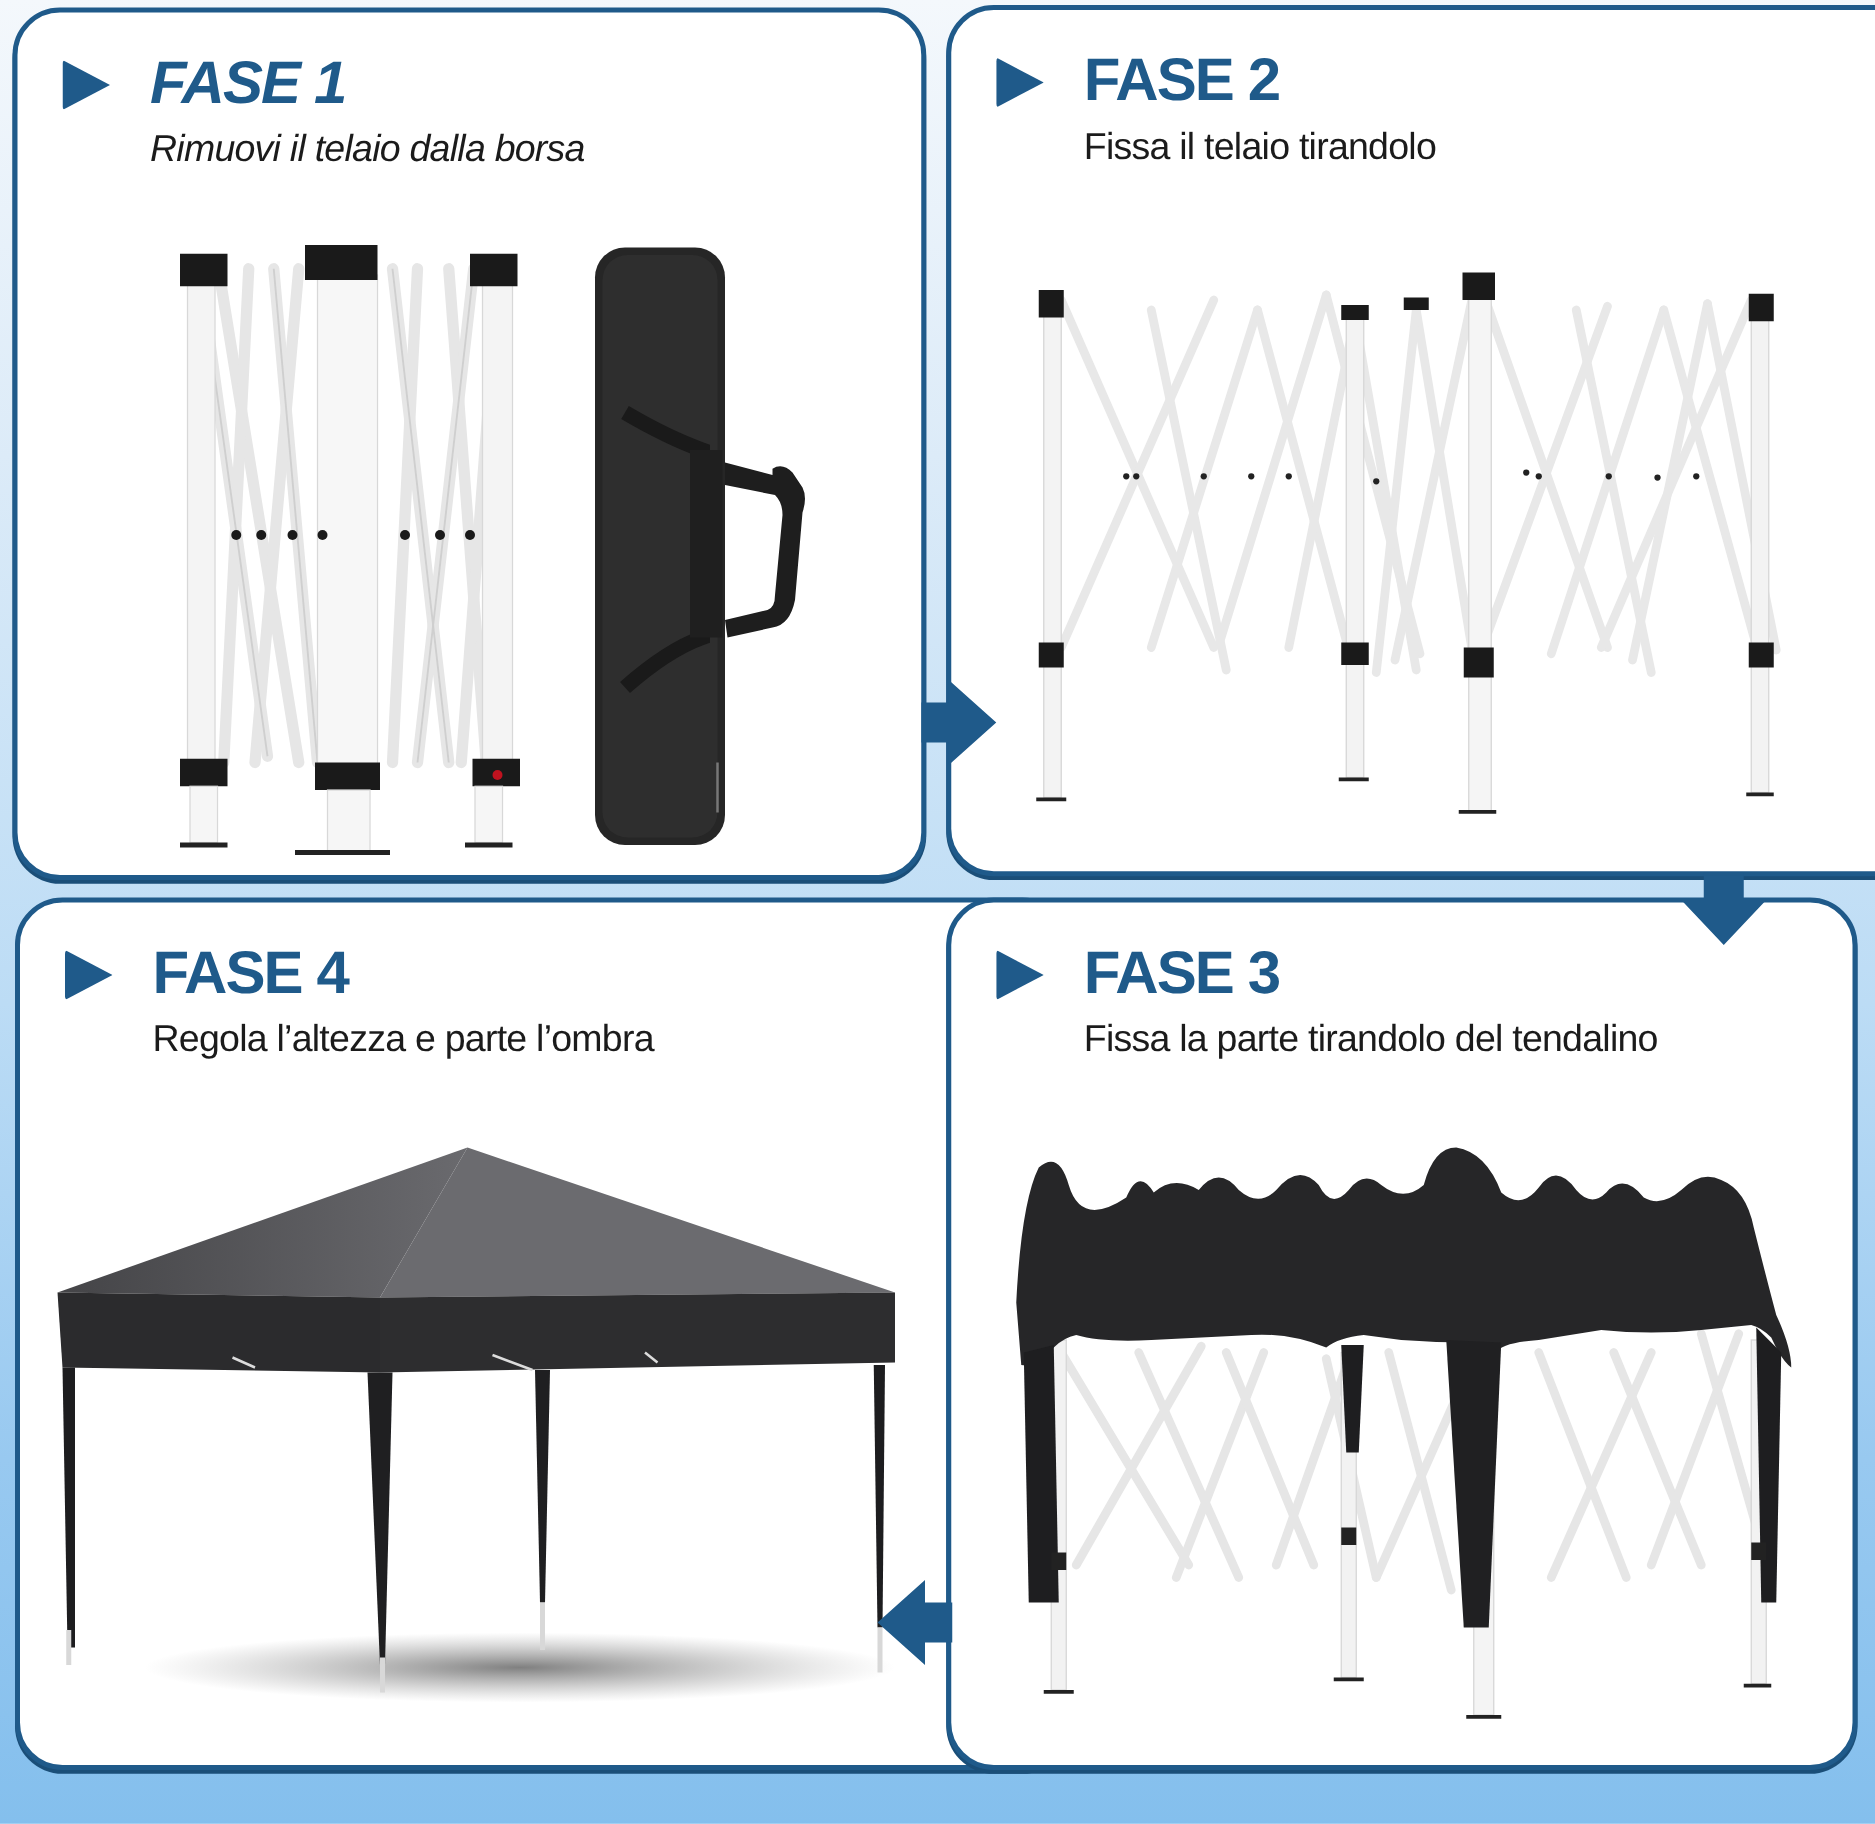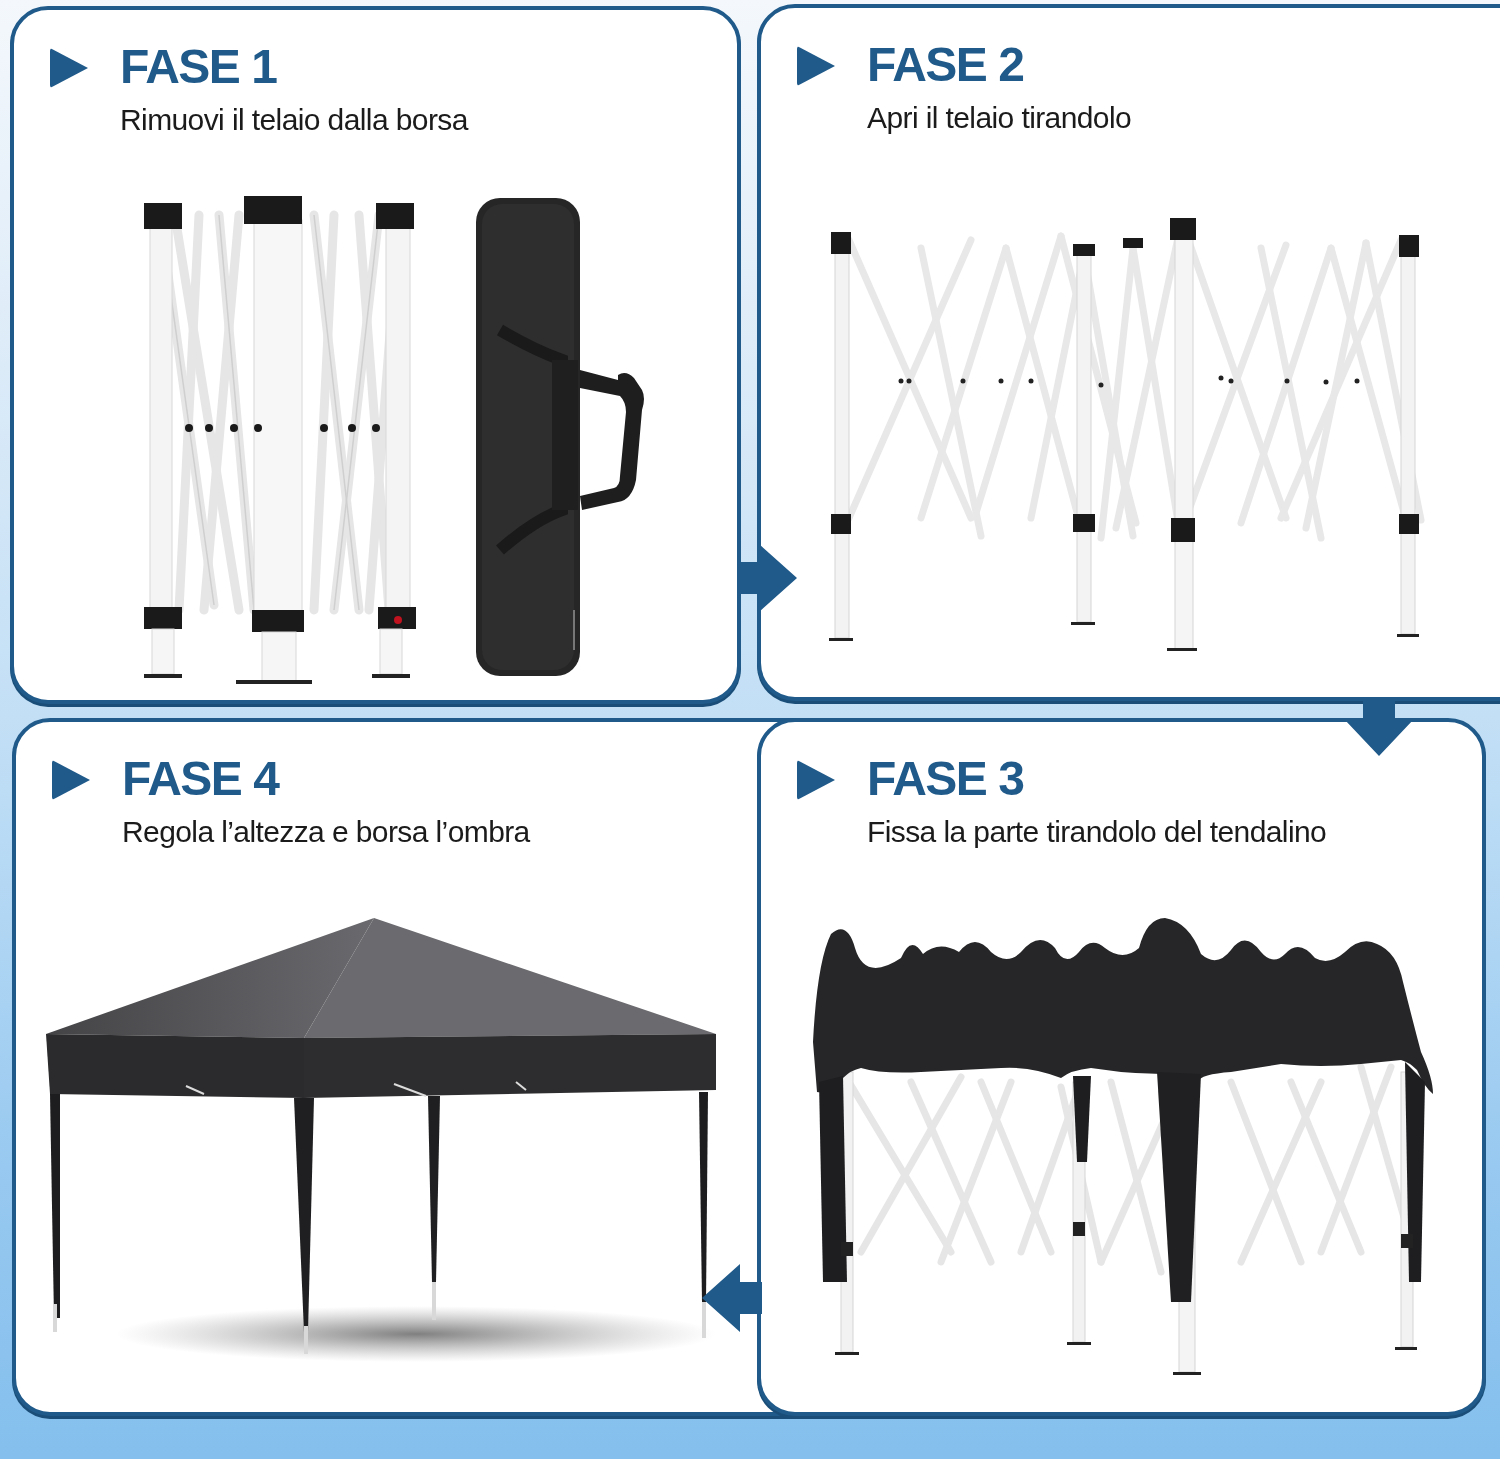--- a/index.html
+++ b/index.html
@@ -10,21 +10,21 @@
       background: linear-gradient(to bottom, #f4f8fc 0%, #dcebf8 25%, #bcdcf5 55%, #98c9f0 80%, #84bfed 100%);
     }
     .panel {
       position: absolute;
       background: #ffffff;
       border: 4px solid #1f5a8a;
       border-radius: 38px;
       box-shadow: 0 3px 0 #1a4e78;
       overflow: hidden;
     }
-    #p1 { left: 10px;  top: 6px;   width: 731px; height: 698px; }
+    #p1 { left: 10px;  top: 6px;   width: 731px; height: 698px; font-style: italic; }
     #p2 { left: 757px; top: 4px;   width: 873px; height: 697px; }
     #p4 { left: 12px;  top: 718px; width: 844px; height: 698px; }
     #p3 { left: 757px; top: 718px; width: 729px; height: 698px; }
 
     .step-head { position: absolute; left: 36px; top: 28px; }
     .play-icon {
       position: absolute; left: 0; top: 10px;
       width: 0; height: 0;
       border-top: 20px solid transparent;
       border-bottom: 20px solid transparent;
@@ -115,21 +115,21 @@
       <rect x="538" y="350" width="26" height="150" fill="#1f1f1f"></rect>
       <line x1="560" y1="600" x2="560" y2="640" stroke="#777" stroke-width="2"></line>
     </g>
   </svg>
 </div>
 
 <div class="panel" id="p2">
   <div class="step-head">
     <span class="play-icon"></span>
     <div class="step-title">FASE 2</div>
-    <div class="step-desc">Apri il telaio tirandolo</div>
+    <div class="step-desc">Fissa il telaio tirandolo</div>
   </div>
   <svg class="illus" width="729" height="697" viewBox="0 0 729 697">
     <g>
       <g stroke="#e8e8e8" stroke-width="7" stroke-linecap="round">
 
         <line x1="88" y1="232" x2="210" y2="510"></line>
         <line x1="88" y1="510" x2="210" y2="232"></line>
         <line x1="160" y1="510" x2="245" y2="240"></line>
         <line x1="160" y1="240" x2="220" y2="528"></line>
         <line x1="215" y1="505" x2="300" y2="228"></line>
@@ -187,21 +187,21 @@
       <rect x="406" y="640" width="30" height="3" fill="#222"></rect>
       <rect x="636" y="626" width="22" height="3" fill="#222"></rect>
     </g>
   </svg>
 </div>
 
 <div class="panel" id="p4">
   <div class="step-head">
     <span class="play-icon"></span>
     <div class="step-title">FASE 4</div>
-    <div class="step-desc">Regola l’altezza e borsa l’ombra</div>
+    <div class="step-desc">Regola l’altezza e parte l’ombra</div>
   </div>
   <svg class="illus" width="729" height="698" viewBox="0 0 729 698">
     <defs>
       <radialGradient id="shadow4" cx="0.5" cy="0.5" r="0.5">
         <stop offset="0" stop-color="#555" stop-opacity="0.75"></stop>
         <stop offset="1" stop-color="#888" stop-opacity="0"></stop>
       </radialGradient>
       <linearGradient id="roofL" x1="0" y1="0" x2="1" y2="0">
         <stop offset="0" stop-color="#444447"></stop>
         <stop offset="1" stop-color="#6a6a6e"></stop>

